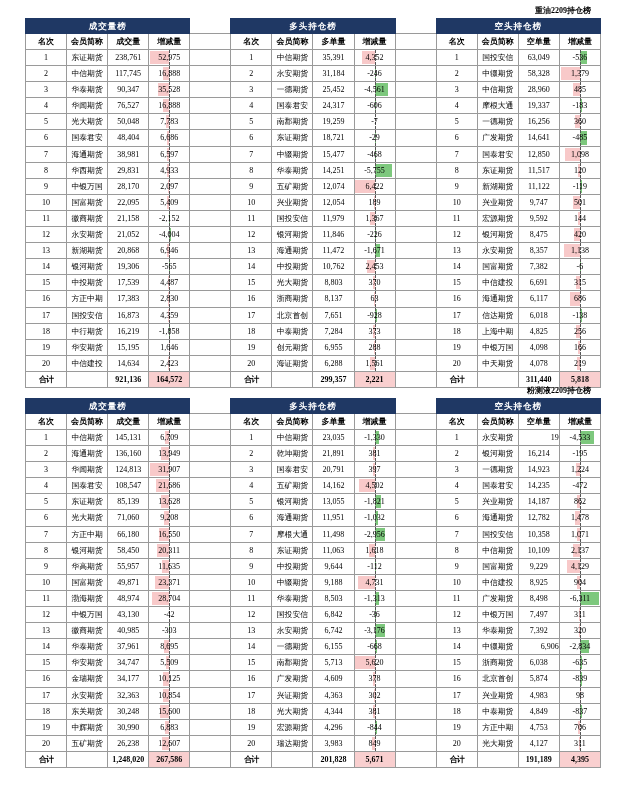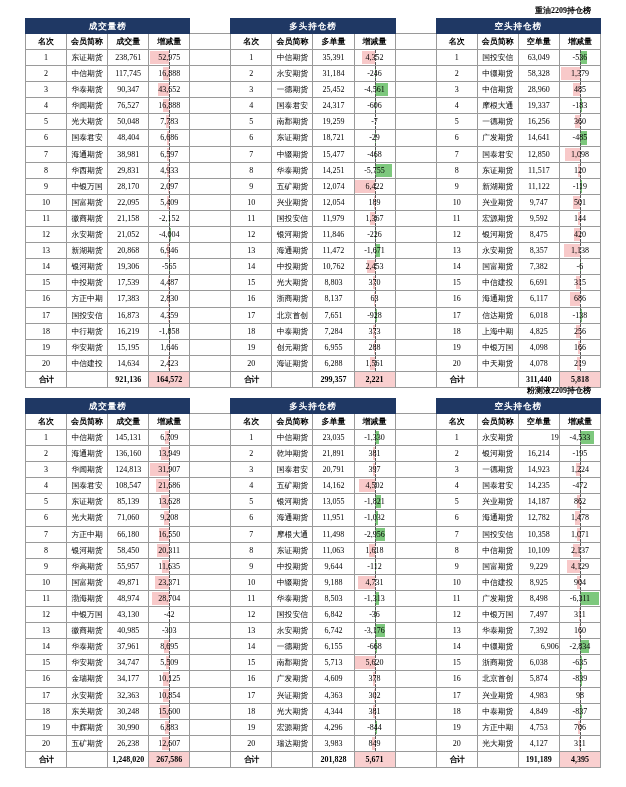--- a/index.html
+++ b/index.html
@@ -154,21 +154,21 @@
             <td class="numcell" style="width: 52px;">58,328</td>
             <td class="chgcell" style="width: 58px;">
               <span class="chgwrap"><span class="axis"></span><span class="bar pos" style="width: 48%;"></span><span class="chgtext">1,379</span></span>
             </td>
           </tr>
           <tr>
             <td class="rankcell" style="width: 30px;">3</td>
             <td class="namecell" style="width: 62px;">华泰期货</td>
             <td class="numcell" style="width: 52px;">90,347</td>
             <td class="chgcell" style="width: 58px;">
-              <span class="chgwrap"><span class="axis"></span><span class="bar pos" style="width: 27.4%;"></span><span class="chgtext">43,652</span></span>
+              <span class="chgwrap"><span class="axis"></span><span class="bar pos" style="width: 27.4%;"></span><span class="chgtext">35,528</span></span>
             </td>
             <td class="spacer"></td>
             <td class="rankcell" style="width: 30px;">3</td>
             <td class="namecell" style="width: 62px;">一德期货</td>
             <td class="numcell" style="width: 52px;">25,452</td>
             <td class="chgcell" style="width: 58px;">
               <span class="chgwrap"><span class="axis"></span><span class="bar neg" style="width: 34.1%;"></span><span class="chgtext">-4,561</span></span>
             </td>
             <td class="spacer"></td>
             <td class="rankcell" style="width: 30px;">3</td>
@@ -875,21 +875,21 @@
             <td class="namecell" style="width: 62px;">永安期货</td>
             <td class="numcell" style="width: 52px;">6,742</td>
             <td class="chgcell" style="width: 58px;">
               <span class="chgwrap"><span class="axis"></span><span class="bar neg" style="width: 27.1%;"></span><span class="chgtext">-3,176</span></span>
             </td>
             <td class="spacer"></td>
             <td class="rankcell" style="width: 30px;">13</td>
             <td class="namecell" style="width: 62px;">华泰期货</td>
             <td class="numcell" style="width: 52px;">7,392</td>
             <td class="chgcell" style="width: 58px;">
-              <span class="chgwrap"><span class="axis"></span><span class="bar pos" style="width: 2.4%;"></span><span class="chgtext">160</span></span>
+              <span class="chgwrap"><span class="axis"></span><span class="bar pos" style="width: 2.4%;"></span><span class="chgtext">320</span></span>
             </td>
           </tr>
           <tr>
             <td class="rankcell" style="width: 30px;">14</td>
             <td class="namecell" style="width: 62px;">华泰期货</td>
             <td class="numcell" style="width: 52px;">37,961</td>
             <td class="chgcell" style="width: 58px;">
               <span class="chgwrap"><span class="axis"></span><span class="bar pos" style="width: 13.1%;"></span><span class="chgtext">8,695</span></span>
             </td>
             <td class="spacer"></td>

